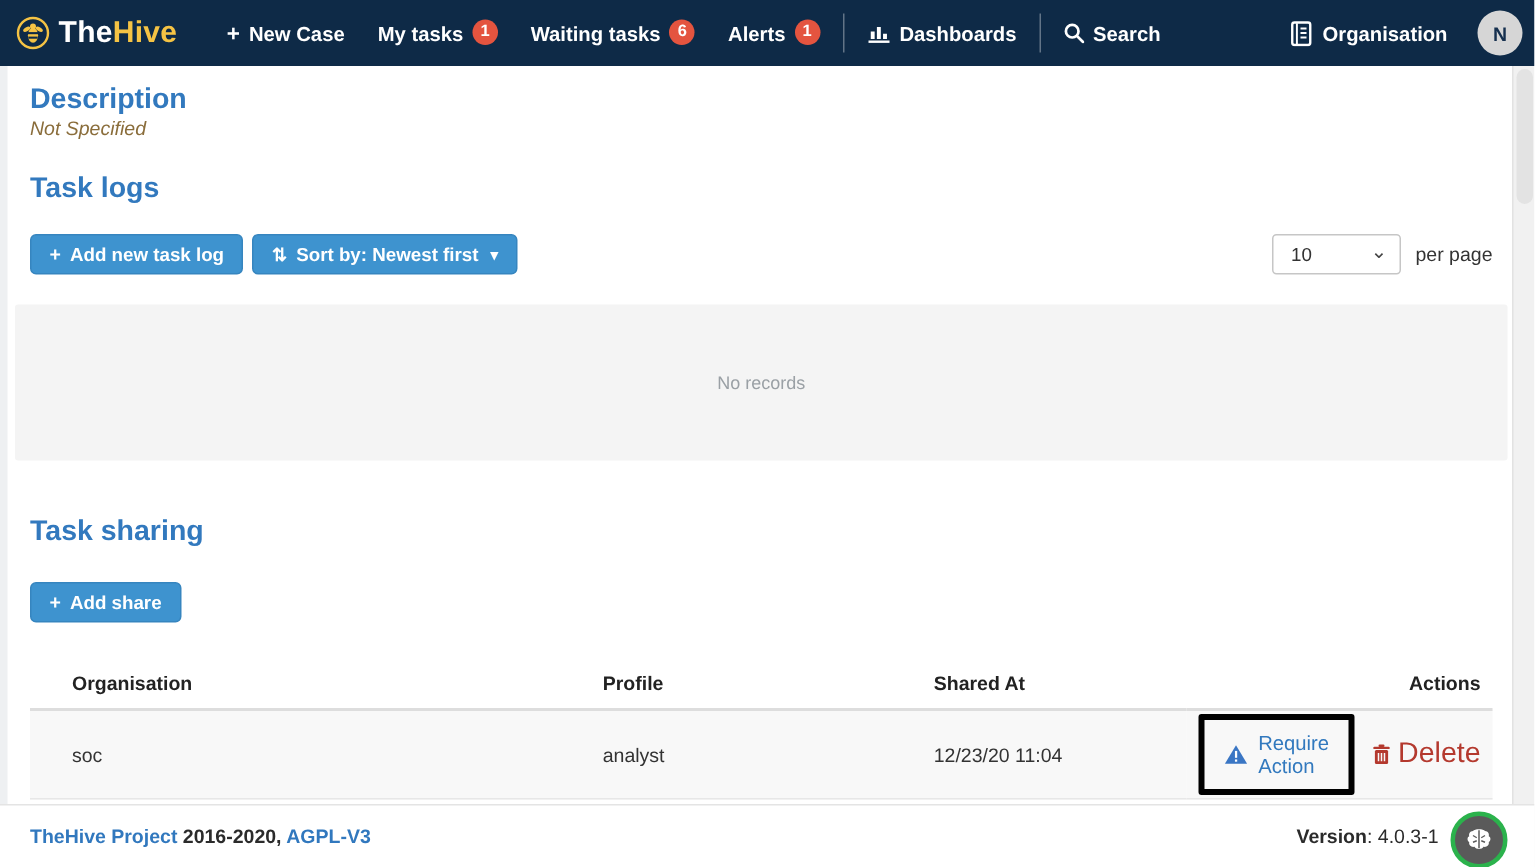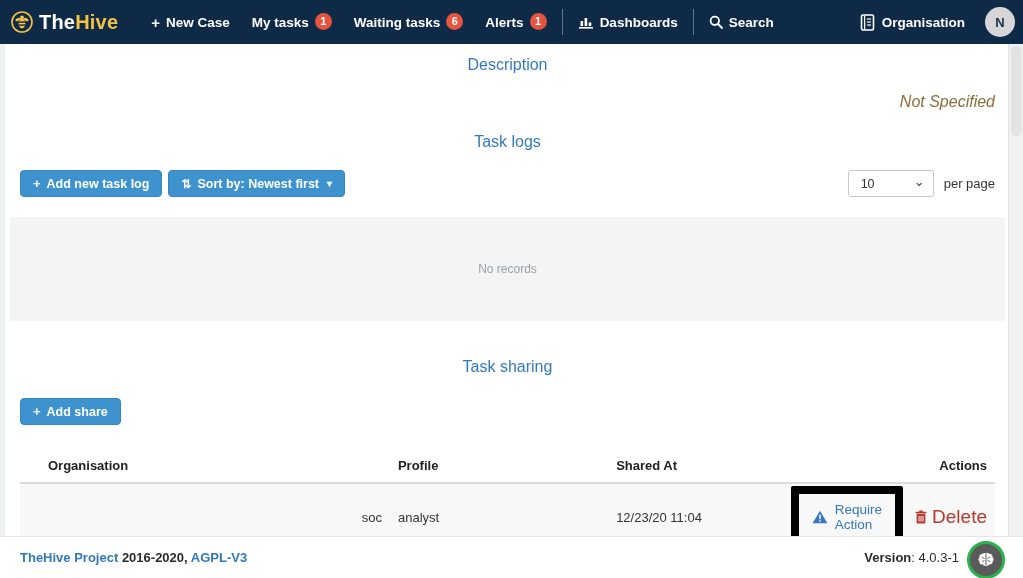--- a/index.html
+++ b/index.html
@@ -49,23 +49,23 @@
   }
   
   .left-strip { position:absolute; left:0; top:44px; width:5px; height:492px; background:#eef0f2; }
   .scrollbar {
     position:absolute; right:0; top:44px; width:15px; height:534px;
     background:#f1f1f1; border-left:1px solid #e2e2e2;
   }
   .scroll-thumb { position:absolute; top:2px; left:2px; width:11px; height:90px; background:#e3e3e3; border-radius:6px; }
   
   .content { position:absolute; top:44px; left:5px; width:1003px; padding:0 13px 0 15px; }
-  h2.section { font-size:16px; font-weight:400; color:#3279be;text-align:center; }
+  h2.section { font-size:19px; font-weight:700; color:#3279be; }
   .h-description { margin-top:12px; }
-  .not-specified { margin-top:19px; font-size:16px; font-style:italic; color:#8a6d3b;text-align:right; }
+  .not-specified { font-size:13px; font-style:italic; color:#8a6d3b; }
   .h-tasklogs { margin-top:22px; }
   .toolbar { margin-top:19px; display:flex; align-items:center; justify-content:space-between; }
   .btn-group { display:flex; gap:6px; }
   .btn {
     background:#3e93cf; border:1px solid #3685bf; color:#fff; border-radius:4px;
     font-size:12.5px; font-weight:600; padding:5px 12px; height:27px;
     display:inline-flex; align-items:center; gap:6px; cursor:pointer;
     font-family:"Liberation Sans",sans-serif;
   }
   .btn .plus { font-size:13px; font-weight:bold; }
@@ -90,25 +90,25 @@
   table.share { width:100%; border-collapse:collapse; margin-top:27px; font-size:13px; }
   table.share th {
     text-align:left; font-weight:bold; color:#222; padding:6px 8px 9px 8px;
     border-bottom:2px solid #ddd; font-size:13px;
   }
   table.share th:first-child { padding-left:28px; width:40.5%; }
   table.share th:nth-child(2) { width:24%; }
   table.share th:nth-child(3) { width:19%; }
   table.share th:last-child { text-align:right; }
   table.share td { background:#f8f8f8; padding:14px 8px; color:#333; border-bottom:1px solid #e7e7e7; }
-  table.share td:first-child { padding-left:28px;text-align:right; }
+  table.share td:first-child { padding-left:28px; }
   .actions-cell { display:flex; align-items:center; justify-content:flex-end; gap:12px; }
   .require-box {
     display:inline-flex; align-items:center; gap:7px;
-    border:8px solid #000000; border-radius:2px;
+    border:4px solid #000000; border-radius:2px;
     padding:8px 13px; margin:-12px 0; background:transparent;
   }
   .link-blue { color:#3279be; font-size:13.5px; cursor:pointer; text-decoration:none; display:inline-flex; align-items:center; gap:7px; }
   .link-red { color:#b4392e; font-size:19px; cursor:pointer; text-decoration:none; display:inline-flex; align-items:center; gap:5px; }
   
   .footer {
     position:absolute; left:0; bottom:0; width:1023px; height:42px;
     border-top:1px solid #e4e4e4; background:#fff;
     display:flex; align-items:center; justify-content:space-between;
     padding:0 18px 0 20px; font-size:13px; z-index:5;

